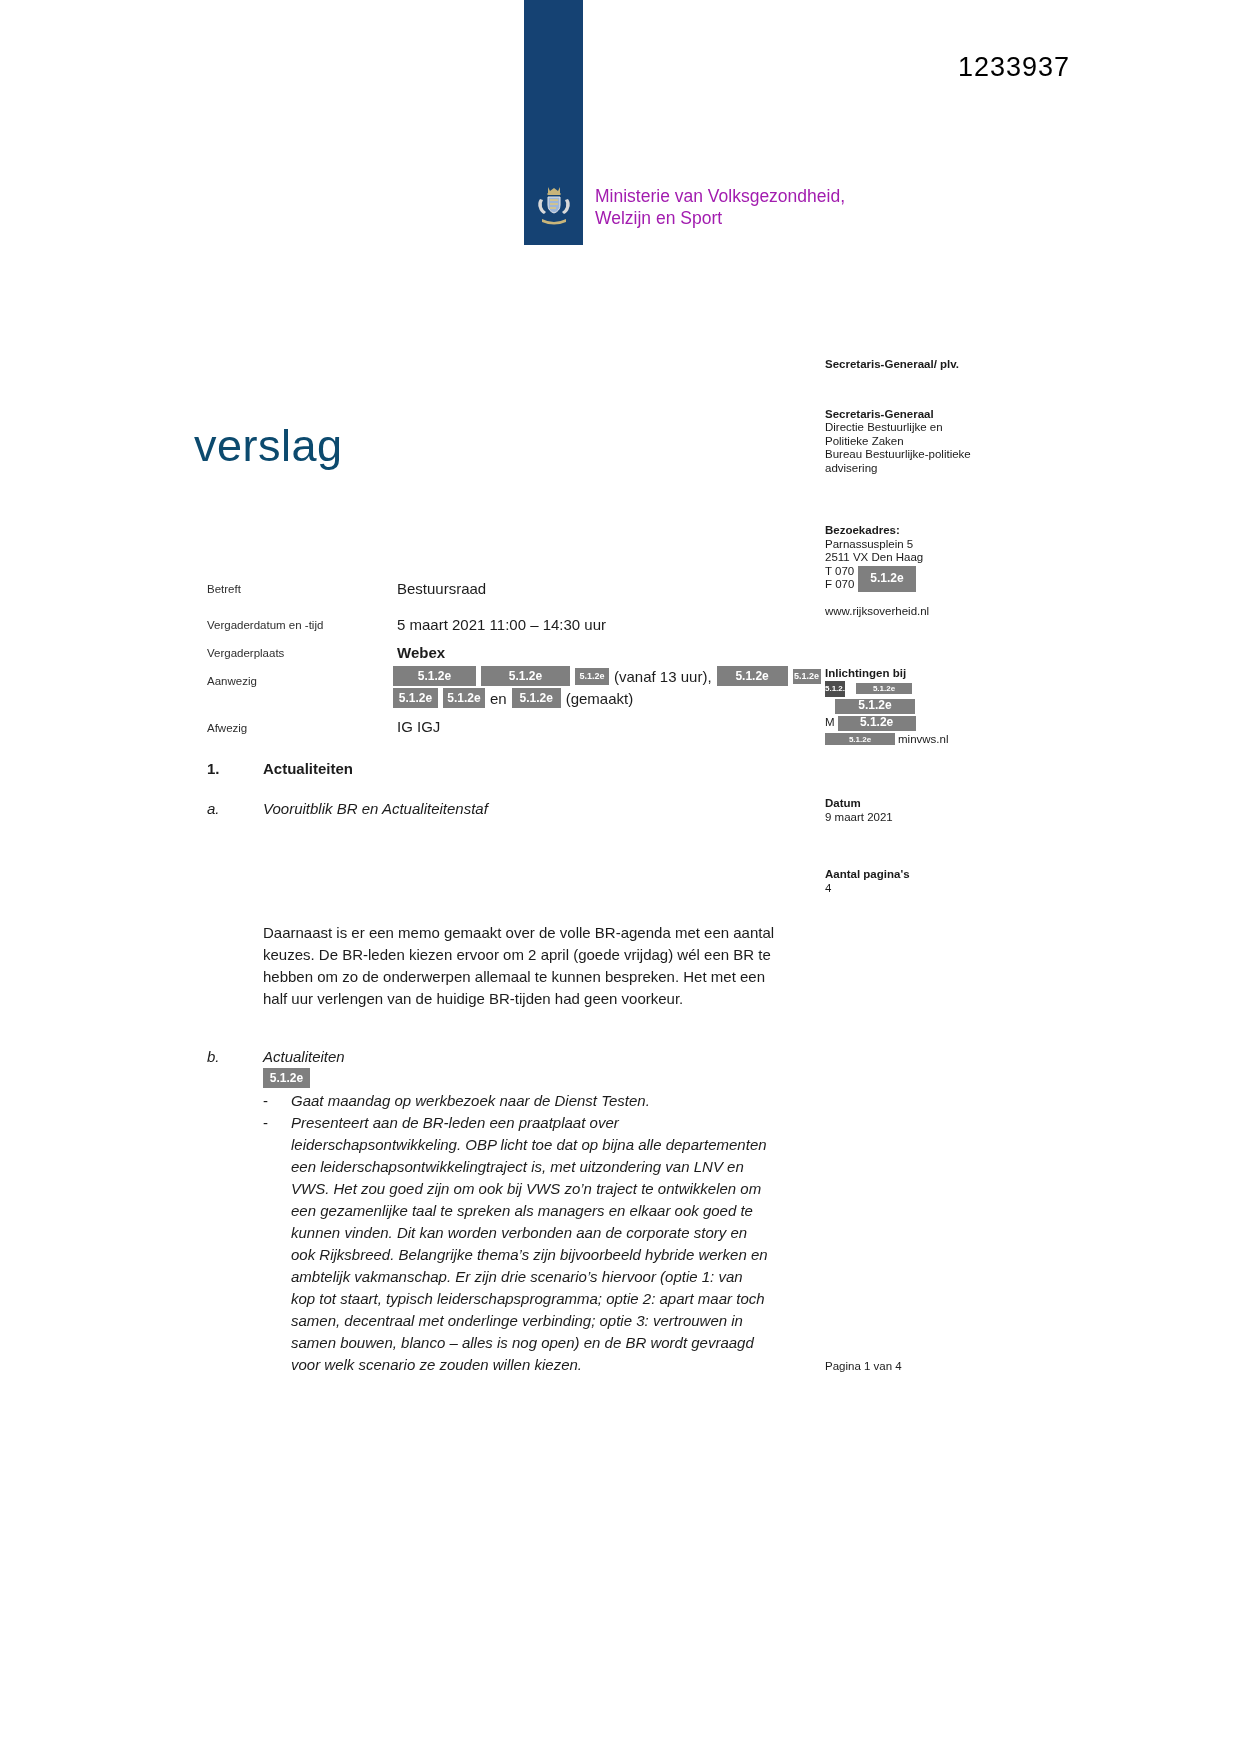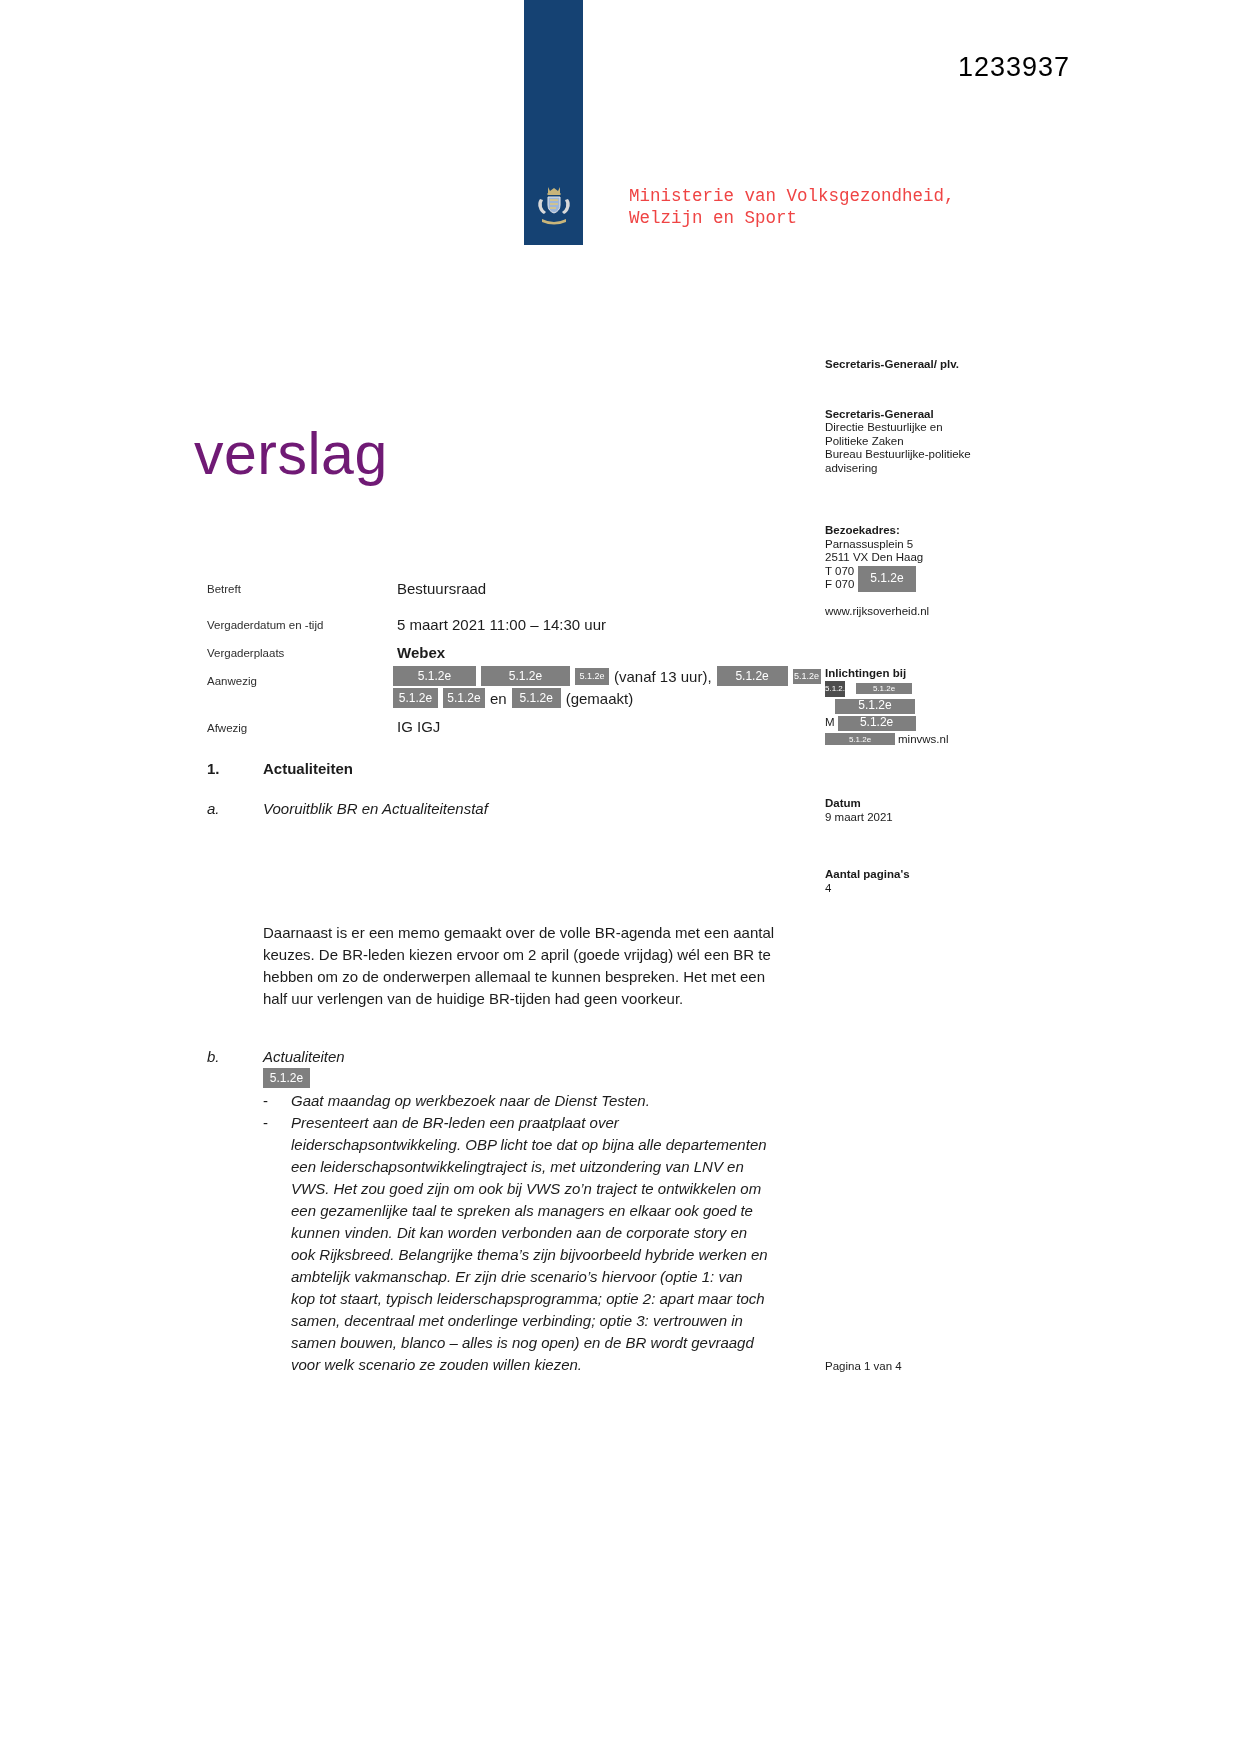--- a/index.html
+++ b/index.html
@@ -10,42 +10,42 @@
   }
   .doc-number {
     position:absolute; left:958px; top:52px; font-size:27px; letter-spacing:1px; color:#000;
   }
   
   .logo-bar {
     position:absolute; left:524px; top:0px; width:59px; height:245px; background:#154273;
     display:flex; align-items:flex-end; justify-content:center; padding-bottom:16px;
   }
   .ministry {
-    position:absolute; left:629px; top:185px;
-    font-family:Liberation Mono, monospace; font-size:17.5px; line-height:22px; color:#ef4444;
+    position:absolute; left:595px; top:185px;
+    font-family:Liberation Sans, sans-serif; font-size:17.5px; line-height:22px; color:#a21caf;
   }
   .title {
-    position:absolute; left:194px; top:420px; font-size:59px; font-weight:400;
-    color:#701a75; letter-spacing:0.5px;
+    position:absolute; left:194px; top:420px; font-size:45px; font-weight:400;
+    color:#0c4a6e; letter-spacing:0.5px;
   }
   
   .sidebar {
     position:absolute; left:825px; top:322px; width:185px;
     font-size:11.5px; line-height:13.5px; color:#1a1a1a;
   }
   .sb-bold { font-weight:bold;margin-top:36px; }
   .gap13 { height:13px; } .gap8 { height:8px; }
   .phone-wrap { position:relative; }
   .phone-redact {
     position:absolute; left:33px; top:1px; width:58px; height:26px;
   }
   
   .redact {
     display:inline-flex; align-items:center; justify-content:center;
-    background:#7f7f7f; color:#ffffff; font-size:12px; vertical-align:middle;
+    background:#7f7f7f; color:#ffffff; font-size:12px; vertical-align:middle;font-weight:bold;
   }
   .redact.dark { background:#4d4d4d; }
   .redact.sm { font-size:9px; }
   .redact.xs { font-size:8px; }
   .sb-row { display:flex; align-items:center; gap:3px; margin-bottom:2px; }
   
   .meta-label { position:absolute; left:207px; font-size:11.5px; color:#2e2e2e; }
   .meta-value { position:absolute; left:397px; font-size:15px; color:#1c1c1c; }
   .bold { font-weight:bold; }
   .aanwezig-row { display:flex; align-items:center; gap:5px; margin-bottom:2px; font-size:15px; }

